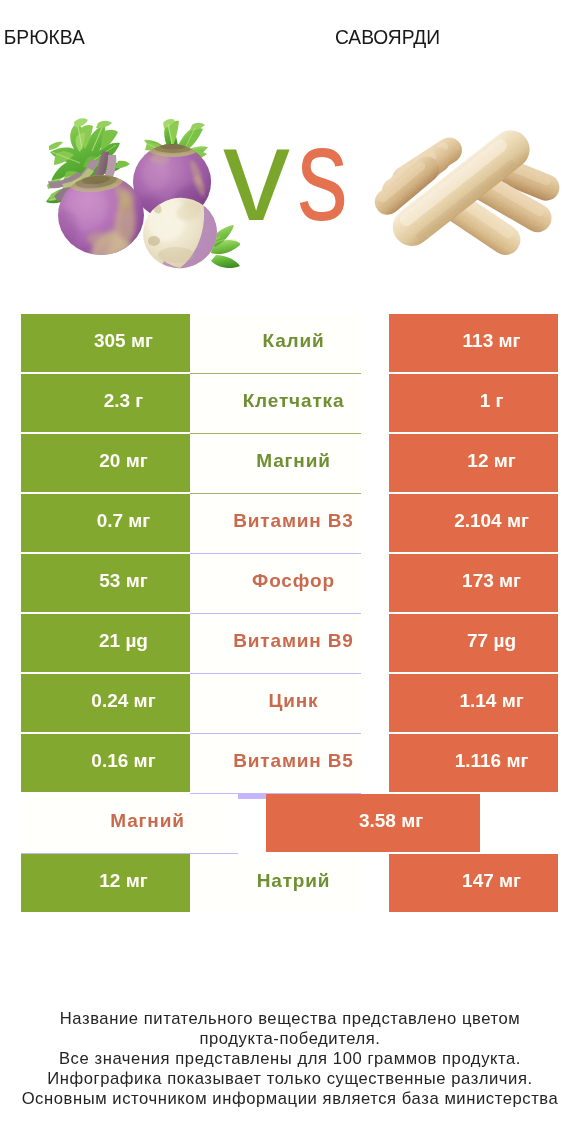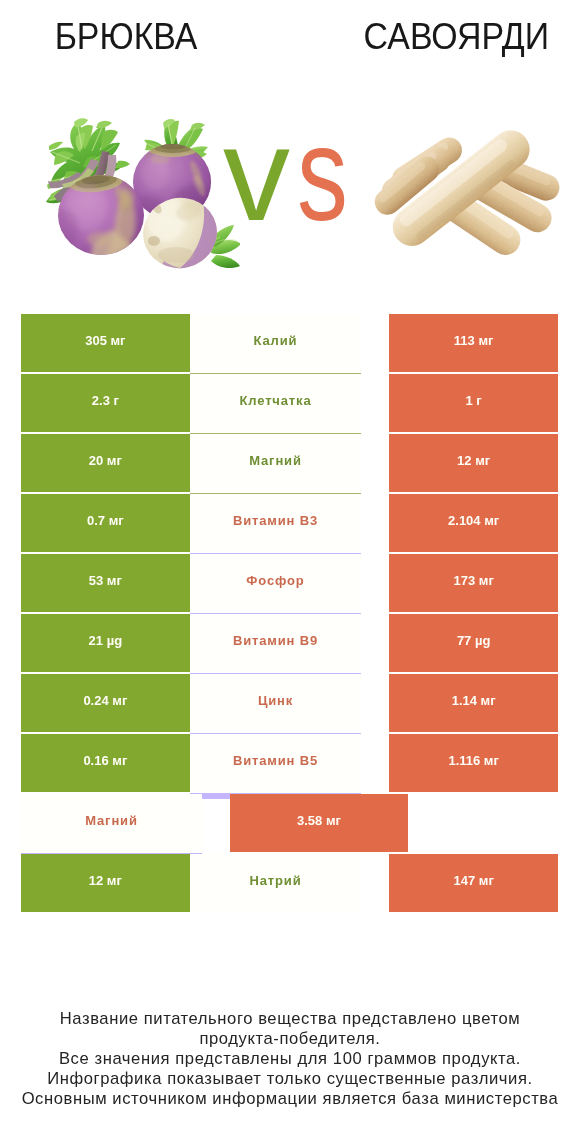--- a/index.html
+++ b/index.html
@@ -6,42 +6,42 @@
   html,body{margin:0;padding:0;}
   body{
     width:580px;height:1144px;background:#ffffff;
     font-family:"Liberation Sans", sans-serif;
     -webkit-font-smoothing:antialiased;
   }
   .page{position:relative;width:580px;height:1144px;overflow:hidden;background:#fff;}
 
   
   .hdr{position:absolute;top:18.5px;height:36px;line-height:36px;
-       font-size:37px;color:#181818;text-align:center;white-space:nowrap;}
+       font-size:21px;color:#181818;text-align:left;white-space:nowrap;}
   .hdr > span{display:inline-block;transform:scaleX(.915);}
   .hdr-left{left:0;width:252px;}
   .hdr-right{left:330px;width:252px;}
 
   
   .hero{position:absolute;top:100px;height:180px;}
   .hero-left{left:0;width:252px;}
   .hero-right{left:328px;width:252px;}
 
   .vs{position:absolute;left:0;top:119px;width:580px;height:110px;
       font-size:134px;line-height:110px;font-weight:400;}
   .vs .v{color:#7aa62c;position:absolute;left:223px;top:0;}
   .vs .s{color:#e4714f;position:absolute;left:297px;top:0;display:inline-block;
          transform:scaleX(.76);transform-origin:left center;}
 
   
   .tbl{position:absolute;left:21px;top:314px;width:537px;}
   .row{display:flex;height:58px;margin-bottom:2px;}
   .row:last-child{margin-bottom:0;}
   .cell{display:flex;align-items:center;justify-content:center;height:58px;
-        font-size:13px;font-weight:700;line-height:1;}
+        font-size:19px;font-weight:700;line-height:1;padding-left:36px;}
   .cell > span{display:block;transform:translateY(-3px);}
   .c-left{width:178px;color:#fffdf7;}
   .c-mid{width:181px;background:#fffffc;letter-spacing:0.85px;height:59px;margin-bottom:-1px;}
   .c-right{width:178px;color:#fffdf7;}
   .c-left{background:#82a830;}
   .c-right{background:#e16b48;margin-left:28px;}
   .win-green .c-mid{color:#6f8f32;border-bottom:1px solid #a8b268;justify-content:center;}
   .win-orange .c-mid{color:#c96a4e;border-bottom:6px solid #c4b5fd;}
   .row:last-child .c-mid{border-bottom:none;}
 

